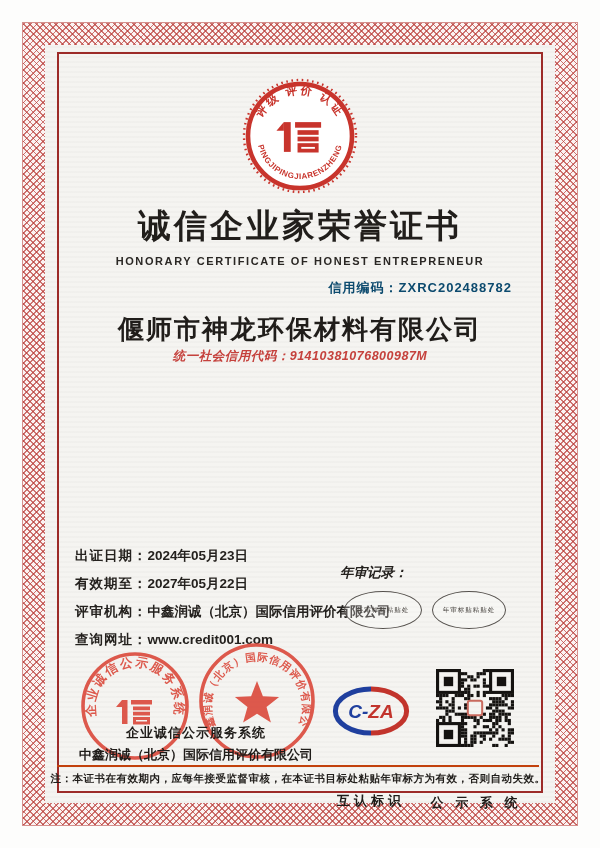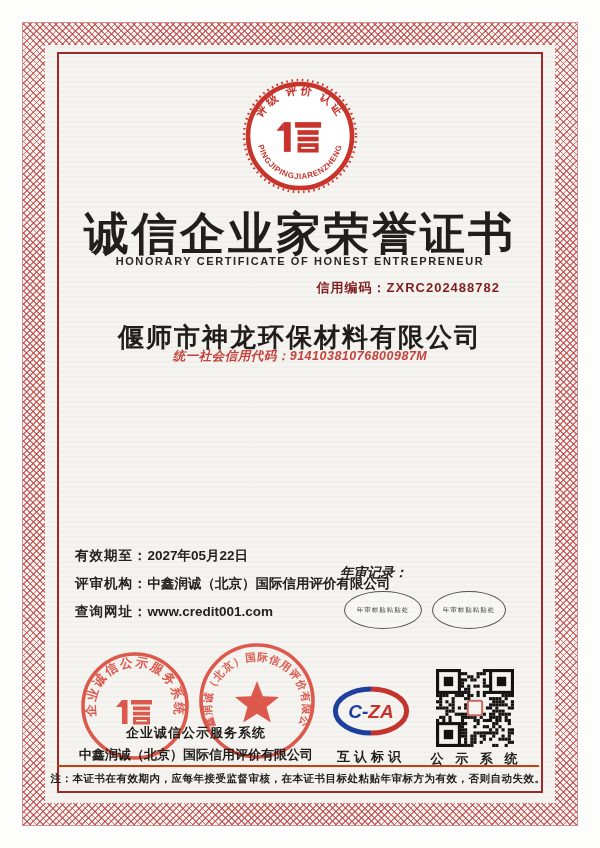--- a/index.html
+++ b/index.html
@@ -23,26 +23,26 @@
       repeating-linear-gradient(0deg, rgba(120,120,118,.035) 0 2px, rgba(0,0,0,0) 2px 5px),
       #f5f4f1;
   }
   .frame-line{
     position:absolute;left:57px;top:52px;width:482px;height:737px;
     border:2px solid #9c2b28;background:transparent;
   }
   .abs{position:absolute;}
   .ctr{left:0;right:0;text-align:center;}
 
-  .title{top:204px;font-size:45px;font-weight:900;letter-spacing:3px;color:#211e1b;
+  .title{top:204px;font-size:33px;font-weight:900;letter-spacing:3px;color:#211e1b;
          font-family:"Liberation Sans","DejaVu Sans",sans-serif;}
   .subtitle{top:255px;font-size:11px;font-weight:700;letter-spacing:1.6px;color:#2a2724;}
-  .credit-line{top:279px;right:100px;text-align:right;font-size:13px;font-weight:700;
-               letter-spacing:1px;color:#7f1d1d;}
-  .company{top:320px;font-size:26px;font-weight:900;letter-spacing:2px;color:#201d1a;}
+  .credit-line{top:279px;right:88px;text-align:right;font-size:13px;font-weight:700;
+               letter-spacing:1px;color:#0c4a6e;}
+  .company{top:312px;font-size:26px;font-weight:900;letter-spacing:2px;color:#201d1a;}
   .uscc{top:348px;font-size:12.5px;font-weight:700;letter-spacing:.5px;color:#c5413c;font-style:italic;}
   .person{top:380px;font-size:42px;font-weight:900;letter-spacing:10px;color:#1d1a18;}
   .honor{top:441px;font-size:54px;font-weight:900;letter-spacing:9px;color:#cc1712;}
 
   .details{left:75px;top:547px;}
   .detail-row{height:28px;font-size:13.5px;font-weight:700;color:#24211e;white-space:nowrap;}
   .detail-row .lab{letter-spacing:1px;}
 
   .review-label{left:340px;top:564px;font-size:13.5px;font-weight:700;color:#24211e;font-style:italic;}
   .sticker{
@@ -51,21 +51,21 @@
     font-size:6.5px;color:#4a4642;letter-spacing:1px;background:rgba(255,255,255,.25);
   }
   .sticker.s1{left:344px;width:76px;}
   .sticker.s2{left:432px;width:72px;}
 
   .org-lines{left:38px;top:724px;width:316px;text-align:center;color:#1f1c19;}
   .org-lines .l1{font-size:13px;font-weight:900;letter-spacing:1px;}
   .org-lines .l2{font-size:13px;font-weight:900;margin-top:4px;}
 
   .cza-wrap{left:332px;top:684px;width:78px;text-align:center;}
-  .caption{font-size:13px;font-weight:900;letter-spacing:4px;color:#1f1c19;}
+  .caption{font-size:13px;font-weight:900;letter-spacing:4px;color:#1f1c19;margin-top:44px;}
   .cza-cap{left:332px;top:748px;width:78px;text-align:center;}
   .qr-wrap{left:436px;top:669px;width:78px;height:78px;}
   .qr-cap{left:428px;top:750px;width:96px;text-align:center;}
 
   .note-strip{
     left:57px;top:765px;width:482px;height:24px;border-top:2px solid #c2410c;
     display:flex;align-items:center;justify-content:center;
     font-size:10.5px;font-weight:700;letter-spacing:.5px;color:#201d1a;white-space:nowrap;
   }
   .badge-wrap{left:242px;top:74px;width:116px;height:120px;}
@@ -108,20 +108,21 @@
   </div>
 
   <div class="abs ctr title">诚信企业家荣誉证书</div>
   <div class="abs ctr subtitle">HONORARY CERTIFICATE OF HONEST ENTREPRENEUR</div>
   <div class="abs credit-line"><span>信用编码：</span><span>ZXRC202488782</span></div>
 
   <div class="abs ctr company">偃师市神龙环保材料有限公司</div>
   <div class="abs ctr uscc"><span>统一社会信用代码：</span><span>91410381076800987M</span></div>
 
   <div class="abs details">
+    <div class="detail-row"><span class="lab">出证日期：</span><span>2024年05月23日</span></div>
     <div class="detail-row"><span class="lab">有效期至：</span><span>2027年05月22日</span></div>
     <div class="detail-row"><span class="lab">评审机构：</span><span>中鑫润诚（北京）国际信用评价有限公司</span></div>
     <div class="detail-row"><span class="lab">查询网址：</span><span>www.credit001.com</span></div>
   </div>
 
   <div class="abs review-label">年审记录：</div>
   <div class="sticker s1">
       <span>年审标贴粘贴处</span>
     </div>
   <div class="sticker s2">

